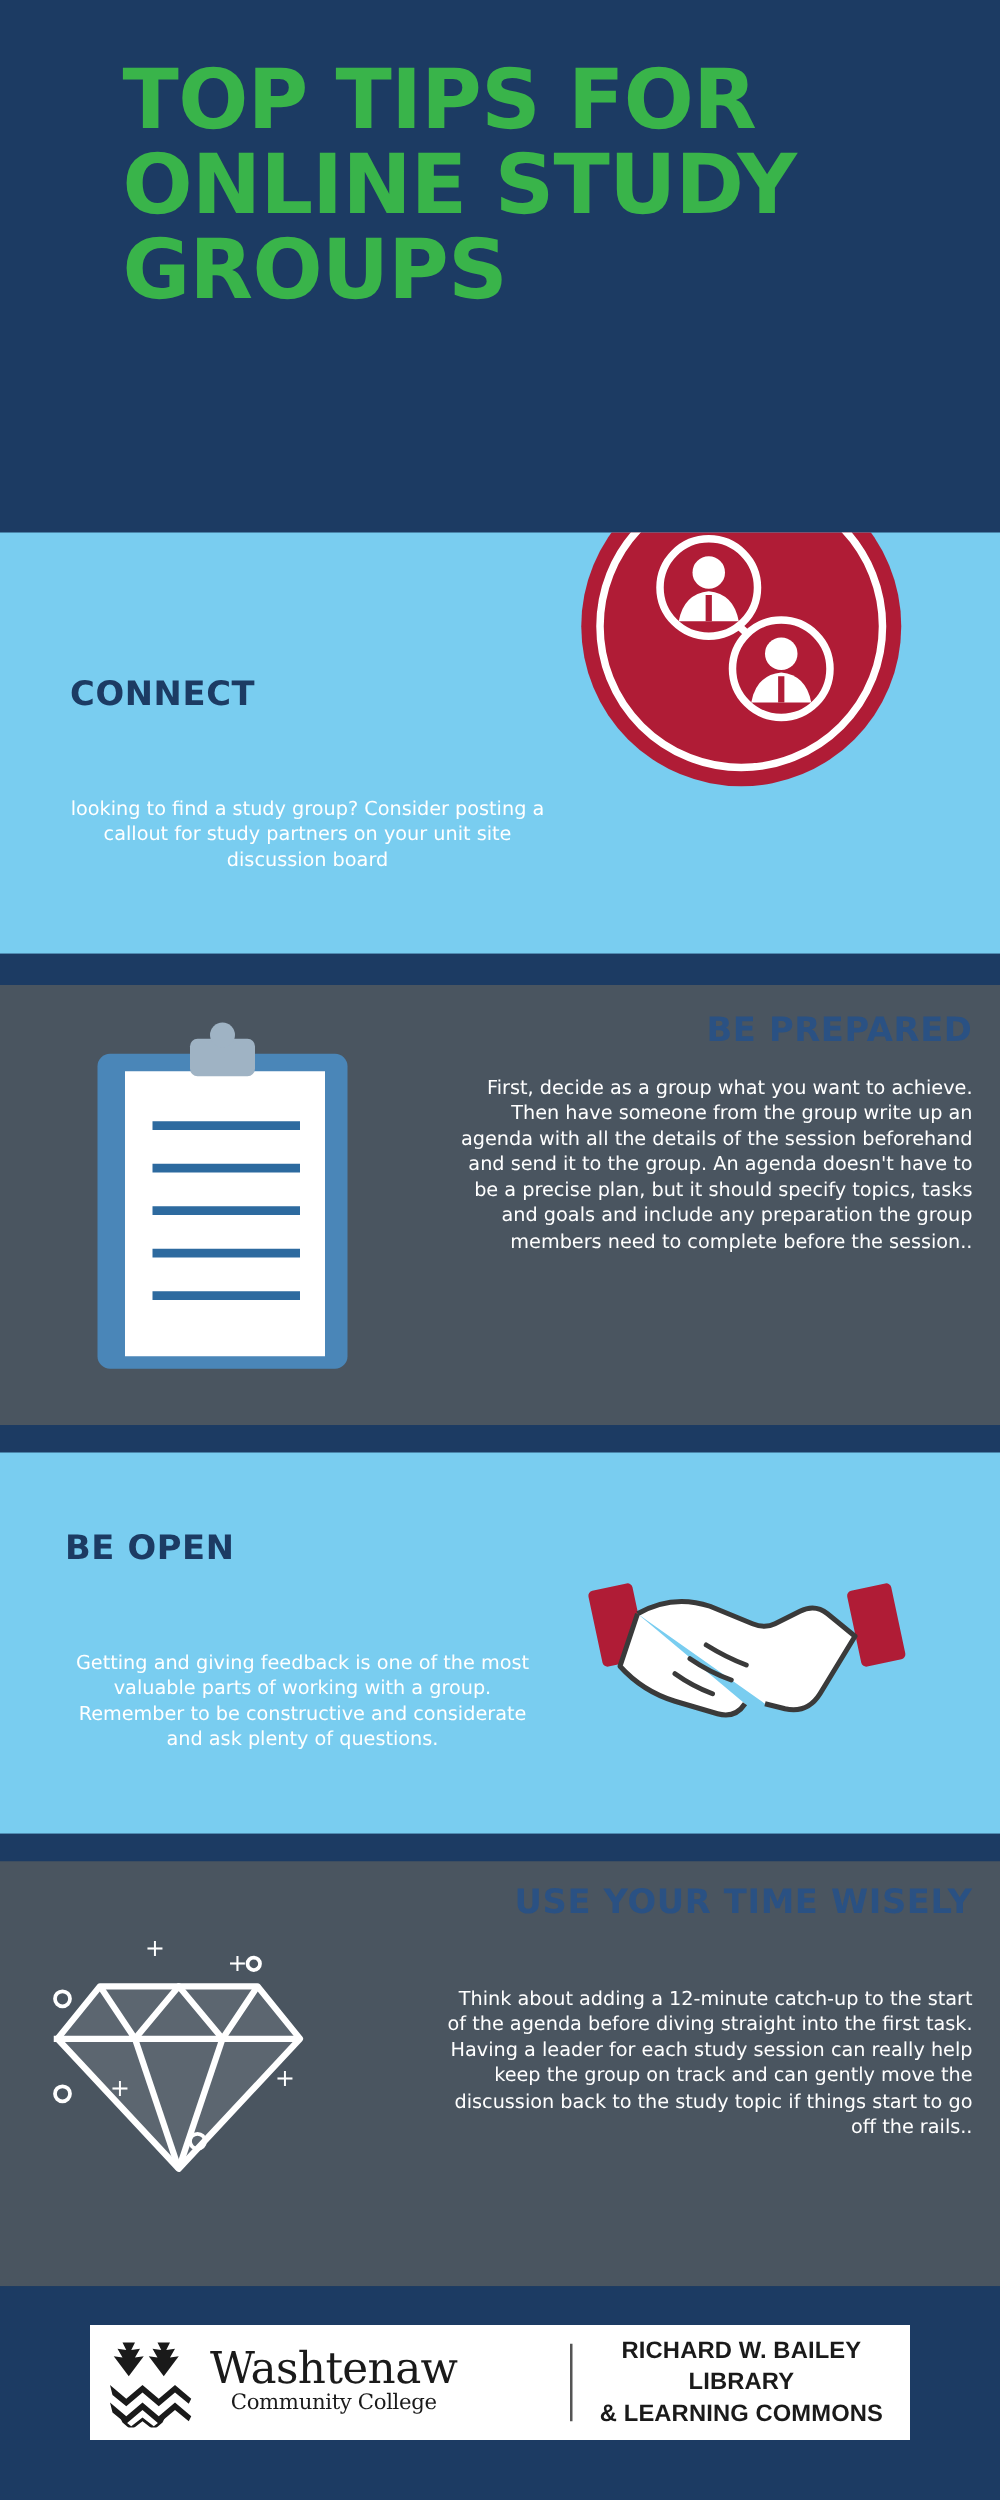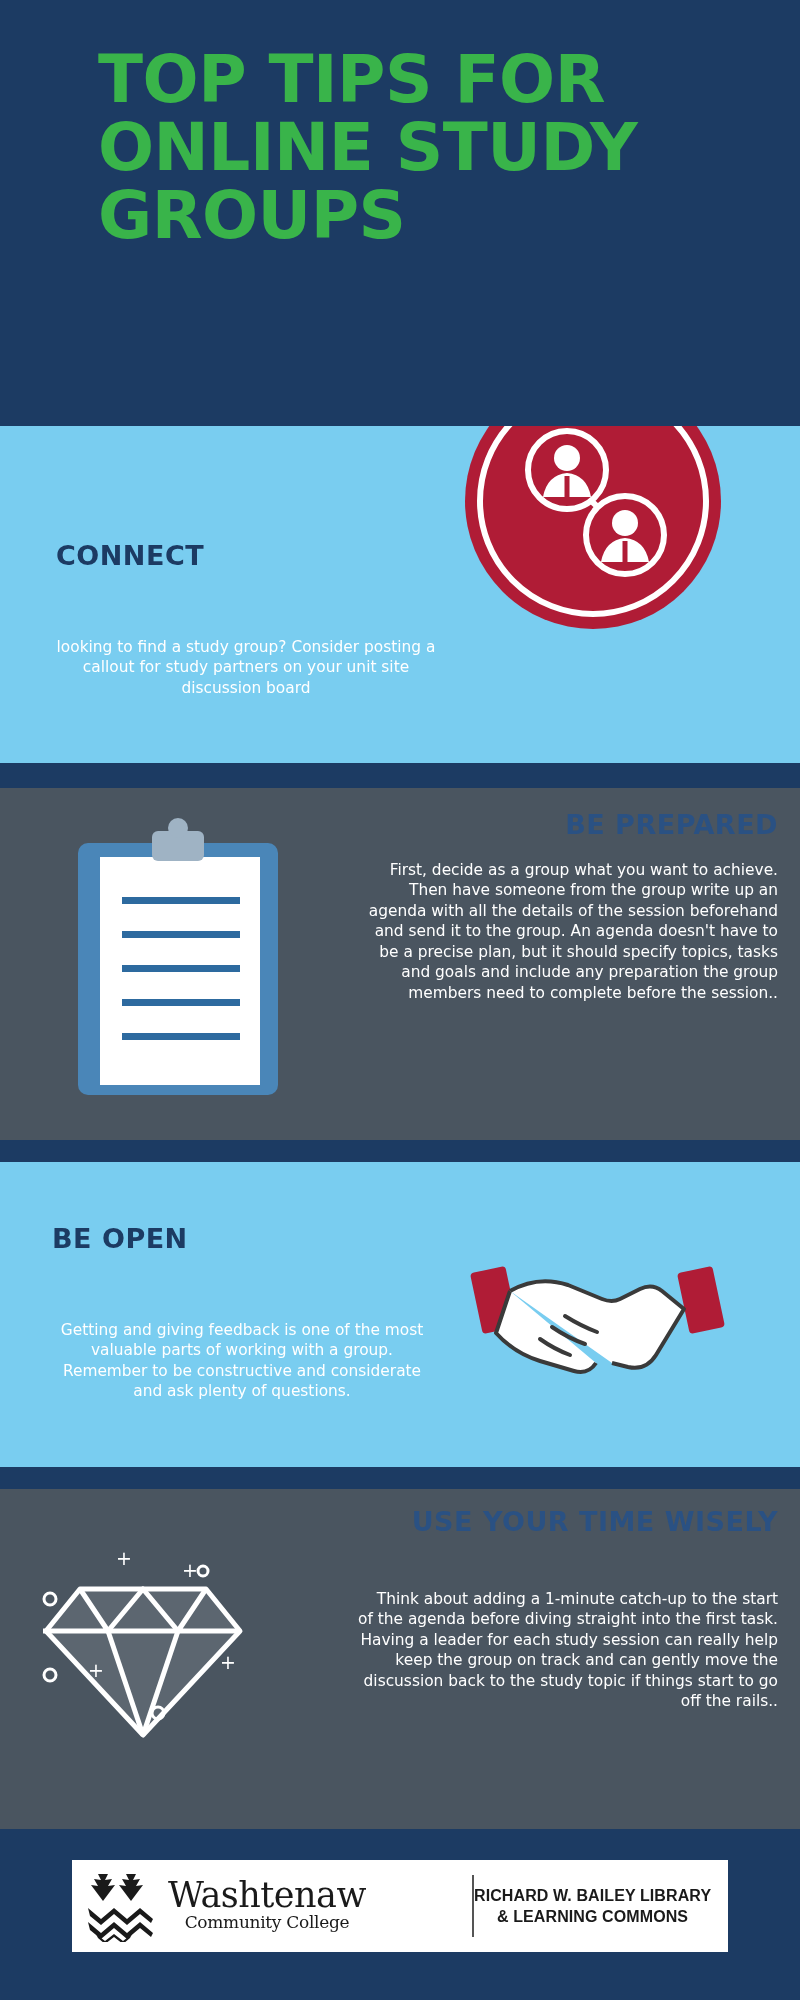--- a/index.html
+++ b/index.html
@@ -150,21 +150,21 @@
     letter-spacing:-0.3px;
   }
   .logo-sep {
     width:2px; height:62px;
     background:#555;
     flex:0 0 2px;
   }
   .logo-right {
     color:#1a1a1a;
     font-family:"Liberation Sans", sans-serif;
-    font-size:16px;
+    font-size:19px;
     font-weight:bold;
     line-height:1.33;
     letter-spacing:0.1px;
     white-space:pre-line;
   }
 </style>
 </head>
 <body>
 
 <div class="page">
@@ -229,21 +229,21 @@
       <path d="M70 92 q14 10 30 16" fill="none" stroke="#3a3a3a" stroke-width="4" stroke-linecap="round"></path>
       <path d="M82 80 q16 11 33 17" fill="none" stroke="#3a3a3a" stroke-width="4" stroke-linecap="round"></path>
       <path d="M95 69 q16 10 32 16" fill="none" stroke="#3a3a3a" stroke-width="4" stroke-linecap="round"></path>
     </svg>
   </div>
 
   <div class="divider" id="div-3"></div>
 
   <div class="section sec-gray" id="sec-time">
     <div class="sec-head head-steel" id="time-head">USE YOUR TIME WISELY</div>
-    <div class="sec-body body-right" id="time-body">Think about adding a 1-minute catch-up to the start of the agenda before diving straight into the first task.
+    <div class="sec-body body-right" id="time-body">Think about adding a 12-minute catch-up to the start of the agenda before diving straight into the first task.
 Having a leader for each study session can really help keep the group on track and can gently move the discussion back to the study topic if things start to go off the rails..</div>
 
     <svg class="diamond-icon" viewBox="0 0 265 225">
       <g fill="none" stroke="#ffffff" stroke-width="5" stroke-linejoin="round">
         <path d="M52 62 h126 l34 42 -97 104 -97 -104 z" fill="#ffffff" fill-opacity="0.10"></path>
         <path d="M52 62 l28 42 -65 0"></path>
         <path d="M178 62 l-28 42 62 0"></path>
         <path d="M80 104 h70"></path>
         <path d="M80 104 l35 -42 35 42"></path>
         <path d="M80 104 l35 104"></path>

